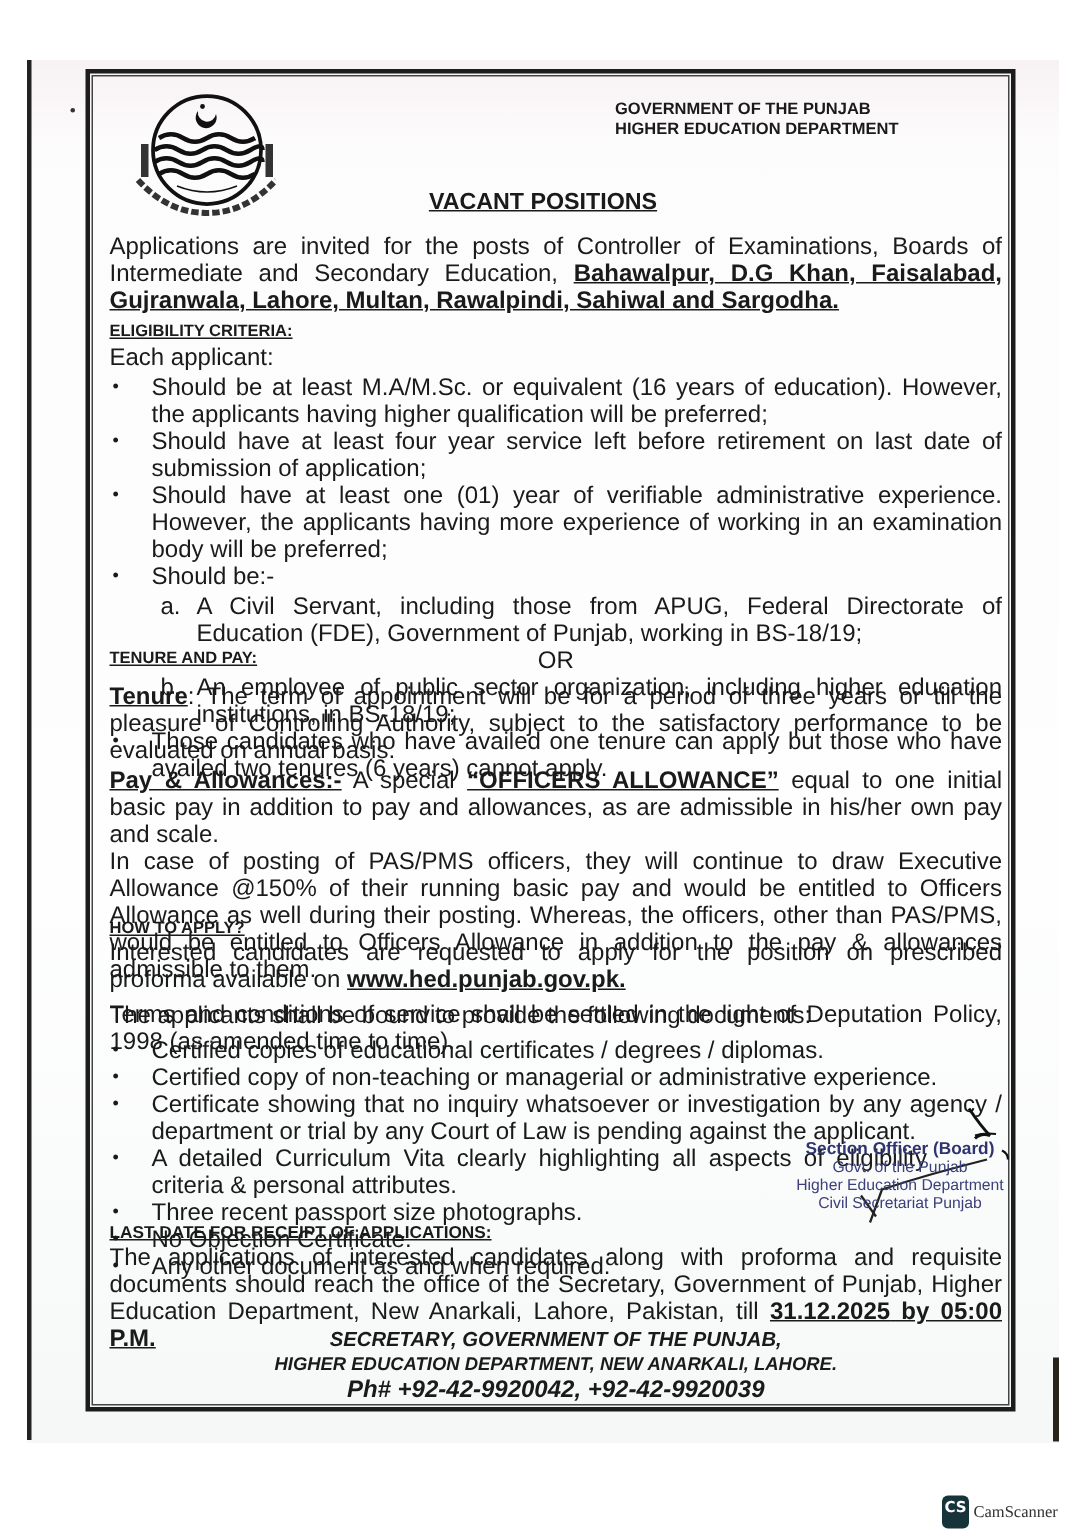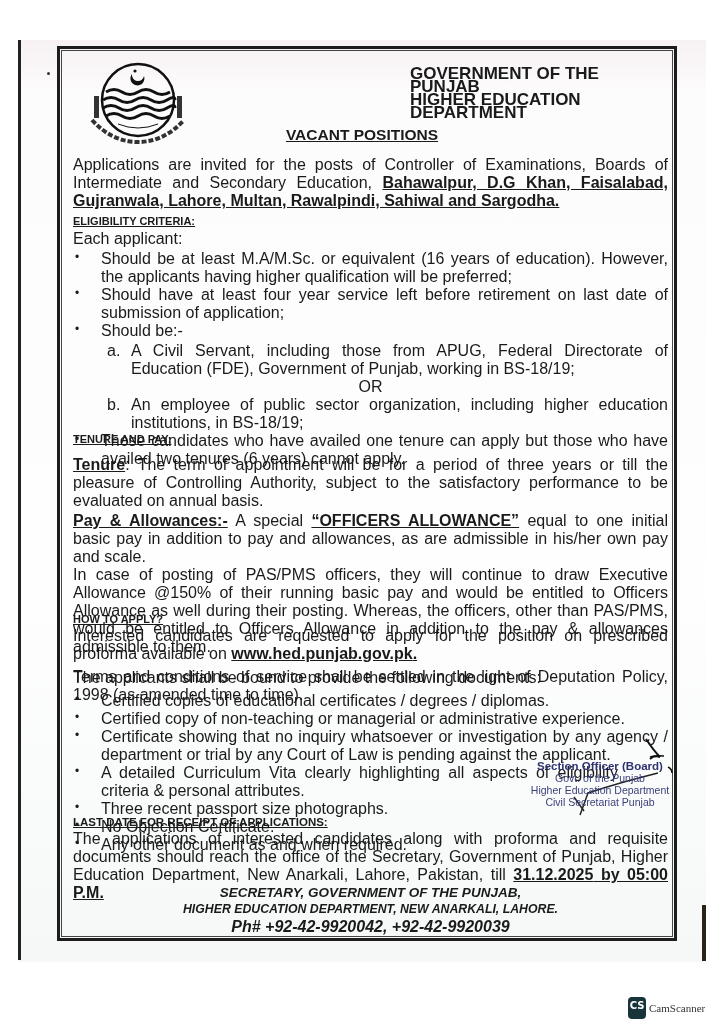--- a/index.html
+++ b/index.html
@@ -5,21 +5,21 @@
   html,body{margin:0;padding:0;background:#ffffff;}
   body{width:724px;height:1024px;position:relative;overflow:hidden;font-family:"Liberation Sans",sans-serif;color:#1a1a1a;}
   .paper{position:absolute;left:18px;top:40px;width:688px;height:922px;background:#fbfafa;
     background:linear-gradient(180deg,#f7f1f3 0%,#fdfcfc 6%,#fefefe 60%,#f6f8f8 100%);}
   .edge-left{position:absolute;left:18px;top:40px;width:3px;height:920px;background:#222;}
   .edge-right{position:absolute;left:702px;top:905px;width:4px;height:56px;background:#2a2318;}
   .dot{position:absolute;width:3px;height:3px;border-radius:50%;background:#333;}
   .frame{position:absolute;left:57px;top:46px;width:620px;height:895px;border:3px solid #1c1c1c;box-sizing:border-box;}
   .frame-inner{position:absolute;left:61px;top:50px;width:612px;height:887px;border:1px solid #444;box-sizing:border-box;}
   .logo{position:absolute;left:88px;top:60px;width:96px;height:84px;}
-  .hdr{position:absolute;left:410px;top:67px;width:240px;text-align:left;font-weight:bold;font-size:17px;line-height:13px;}
+  .hdr{position:absolute;left:410px;top:67px;width:240px;text-align:left;font-weight:bold;font-size:11px;line-height:13px;}
   .title{position:absolute;left:0;right:0;top:126px;text-align:center;font-weight:bold;font-size:15.5px;}
   .title span{text-decoration:underline;}
   .abs{position:absolute;left:73px;width:595px;}
   p{margin:0;text-align:justify;}
   .just{text-align:justify;text-align-last:left;}
   .u{text-decoration:underline;}
   .b{font-weight:bold;text-decoration:underline;}
   .sec-h{font-weight:bold;text-decoration:underline;font-size:11px;}
   ul.bl{list-style:none;margin:0;padding:0;}
   ul.bl li{position:relative;padding-left:28px;margin:0;text-align:justify;}
@@ -68,20 +68,21 @@
 <div class="abs" style="top:156px;">
   <p class="just"><span>Applications are invited for the posts of Controller of Examinations, Boards of Intermediate and Secondary Education, </span><span class="b u">Bahawalpur, D.G Khan, Faisalabad, Gujranwala, Lahore, Multan, Rawalpindi, Sahiwal and Sargodha.</span></p>
 </div>
 
 <div class="abs" style="top:215px;">
   <div class="sec-h">ELIGIBILITY CRITERIA:</div>
   <div style="margin-top:3px;">Each applicant:</div>
   <ul class="bl" style="margin-top:2px;">
     <li>Should be at least M.A/M.Sc. or equivalent (16 years of education). However, the applicants having higher qualification will be preferred;</li>
     <li>Should have at least four year service left before retirement on last date of submission of application;</li>
+    <li>Should have at least one (01) year of verifiable administrative experience. However, the applicants having more experience of working in an examination body will be preferred;</li>
     <li>Should be:-</li>
   </ul>
   <div class="sub" style="margin-top:2px;">
     <span class="lbl">a.</span>
     <p>A Civil Servant, including those from APUG, Federal Directorate of Education (FDE), Government of Punjab, working in BS-18/19;</p>
   </div>
   <div class="center">OR</div>
   <div class="sub">
     <span class="lbl">b.</span>
     <p>An employee of public sector organization, including higher education institutions, in BS-18/19;</p>

